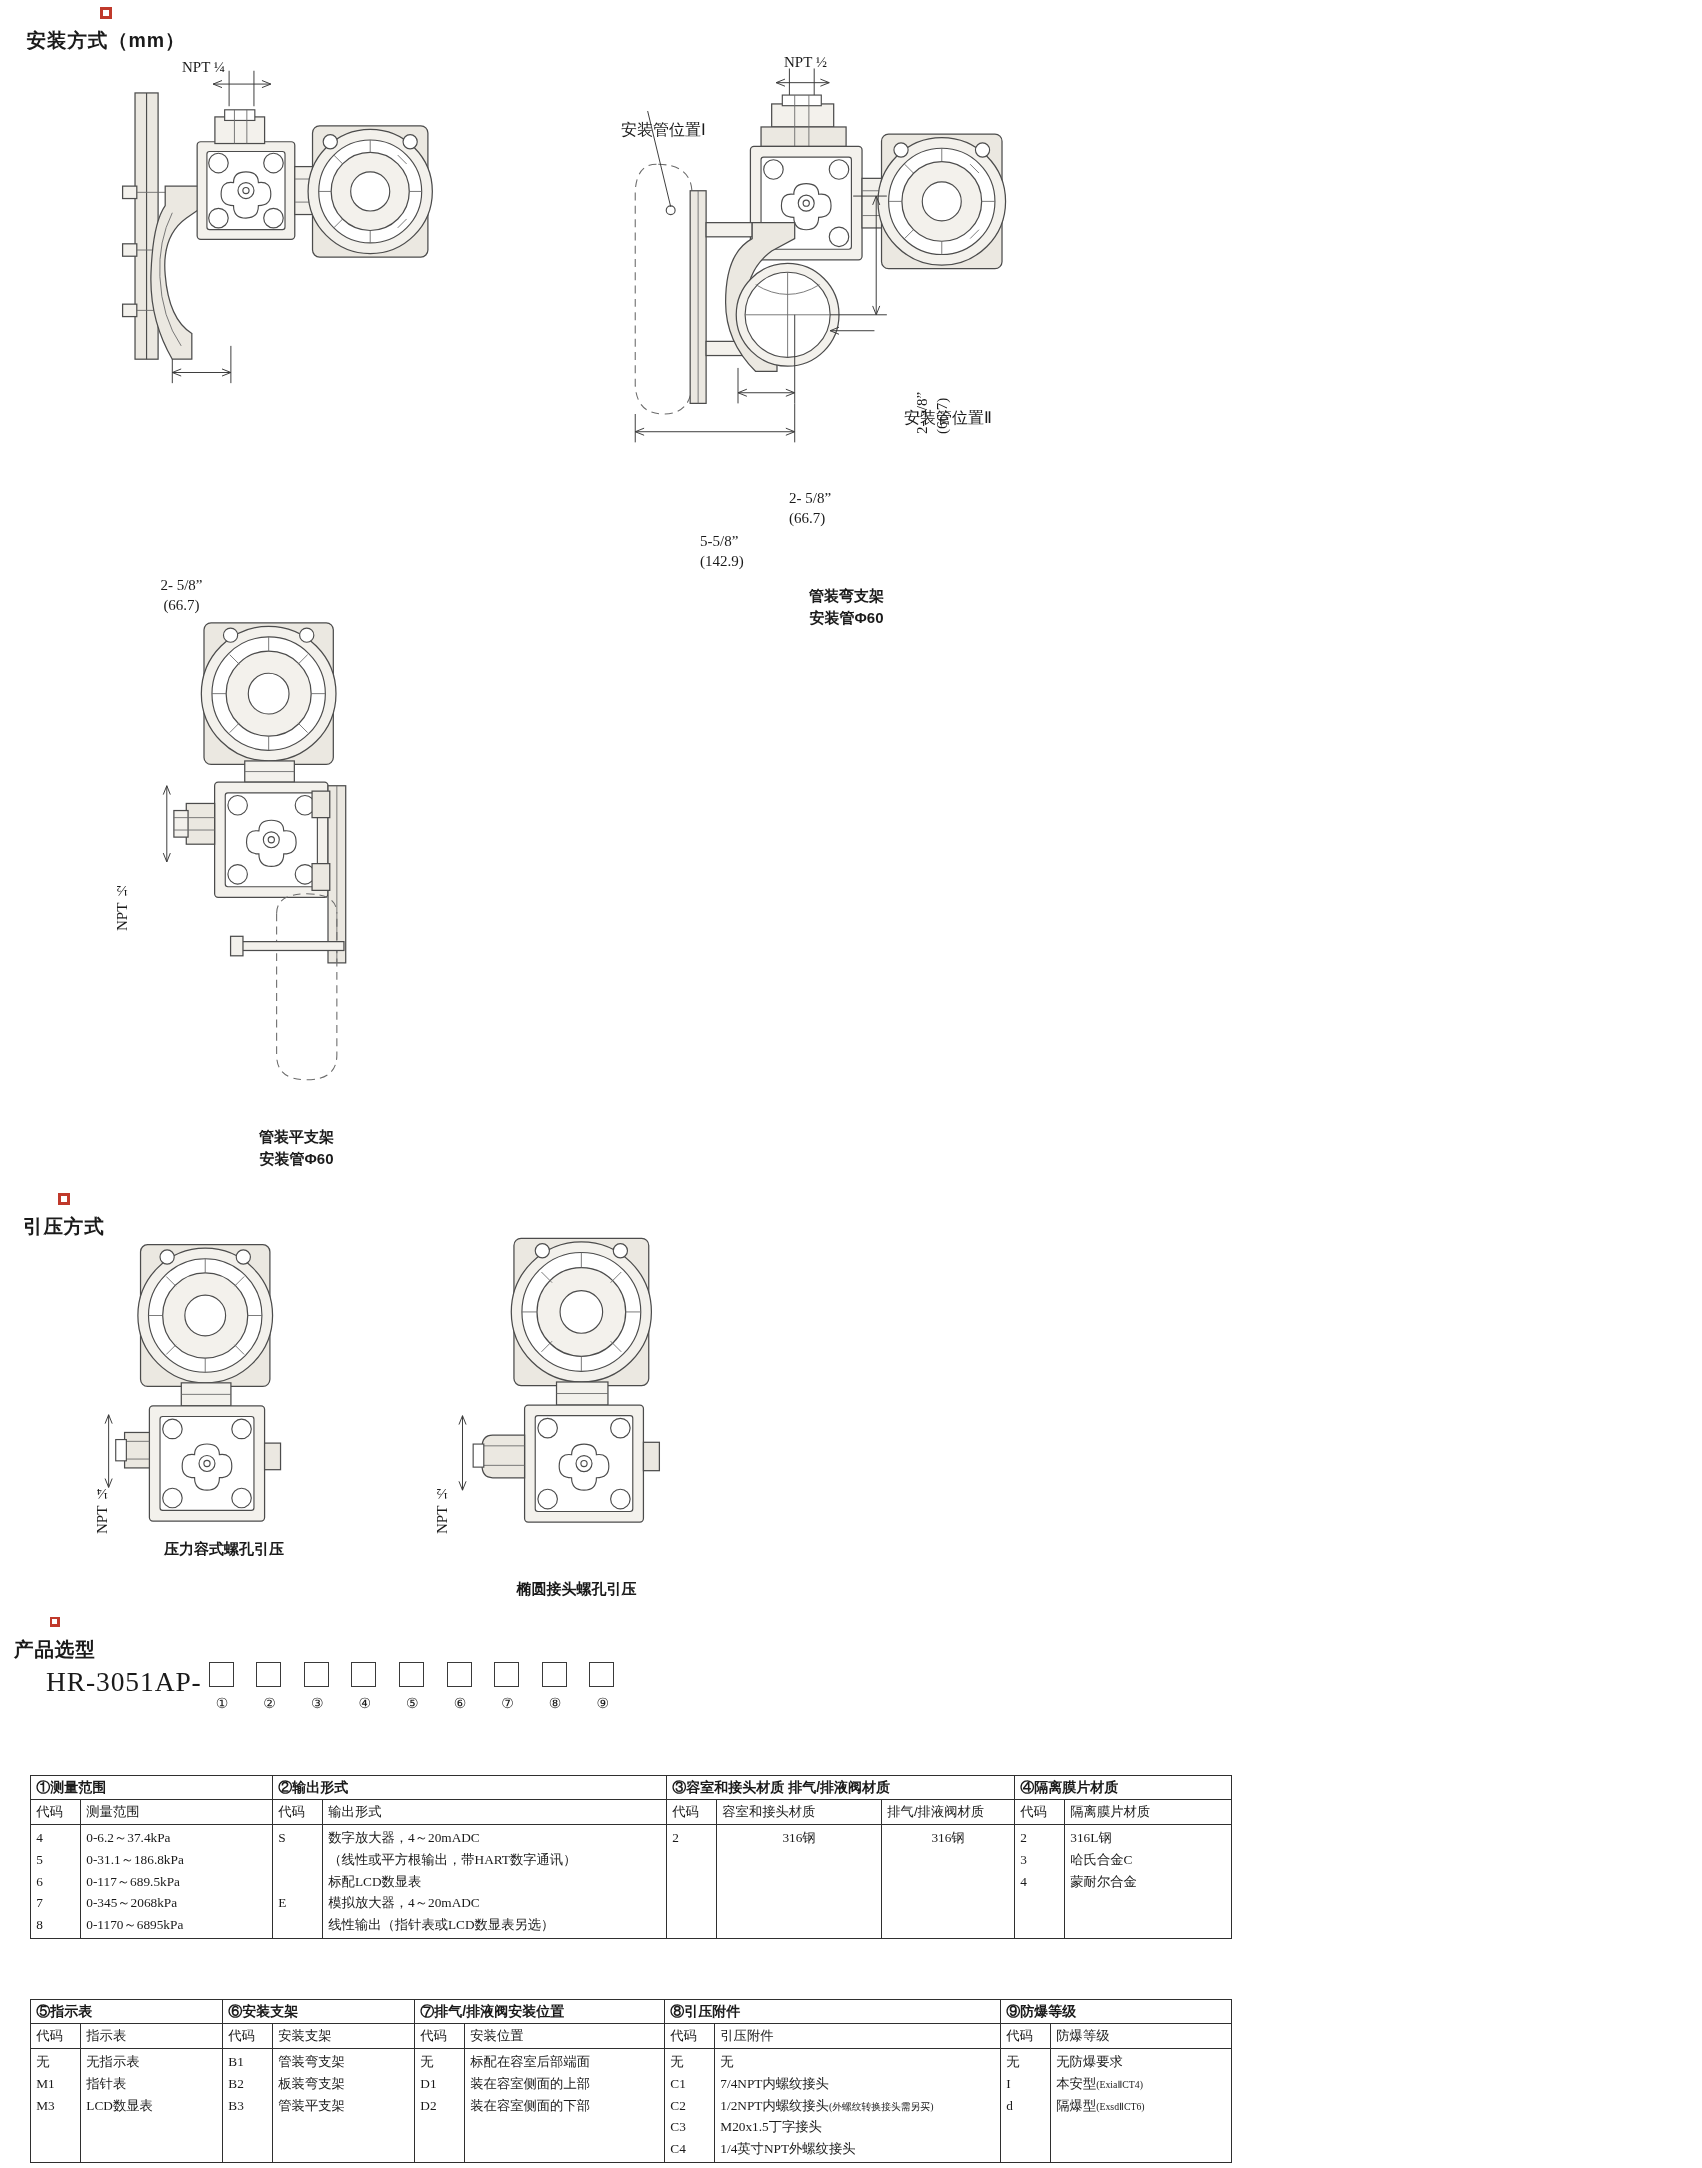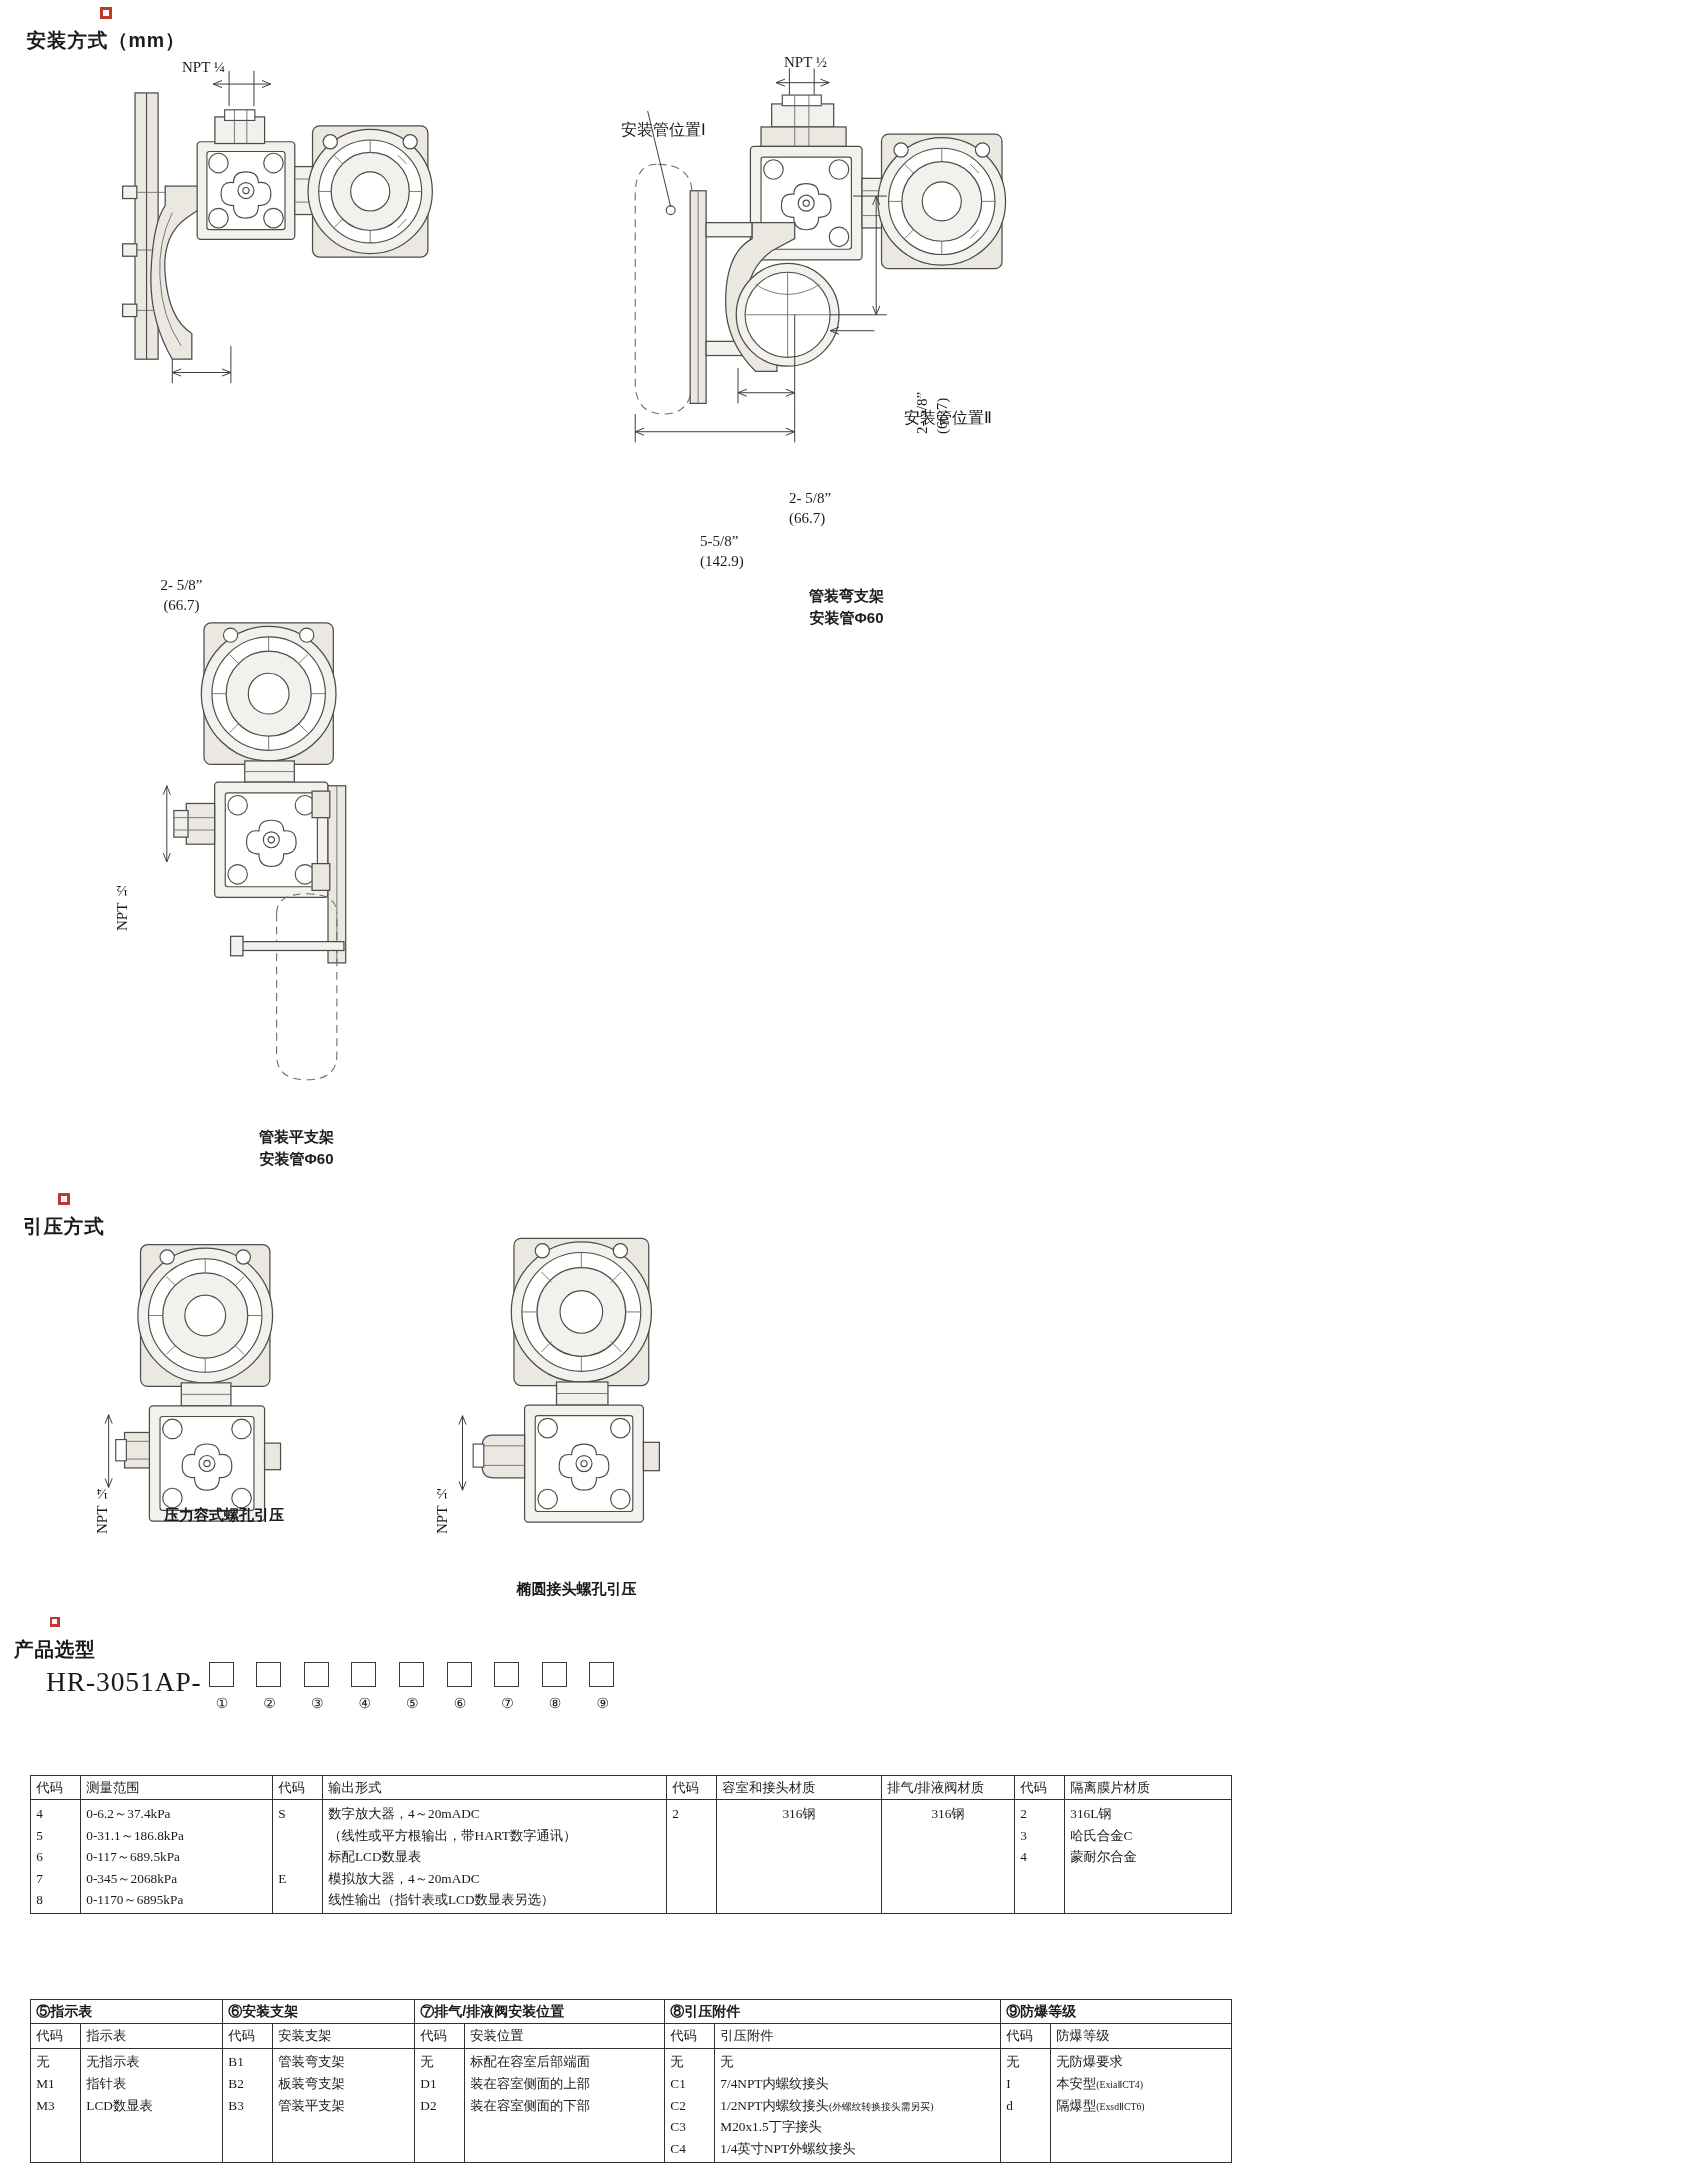--- a/index.html
+++ b/index.html
@@ -473,21 +473,21 @@
       <g class="dim">
         <line x1="12" y1="206" x2="12" y2="288"></line>
         <line x1="12" y1="206" x2="8" y2="216"></line>
         <line x1="12" y1="206" x2="16" y2="216"></line>
         <line x1="12" y1="288" x2="8" y2="278"></line>
         <line x1="12" y1="288" x2="16" y2="278"></line>
       </g>
     </svg>
   </div>
   <div class="dimlabel vert" style="left:93px; top:1454px; height:80px;">NPT ¼</div>
-  <div class="caption" style="left:122px; top:1504px; width:204px;">压力容式螺孔引压</div>
+  <div class="caption" style="left:122px; top:1538px; width:204px;">压力容式螺孔引压</div>
 
   <div class="dwg" style="left:443px; top:1224px;">
     <svg width="337" height="355" viewBox="0 0 380 400">
 
       <g>
         <rect class="bodyfill2" x="80" y="16" width="152" height="166" rx="8"></rect>
         <circle class="bodyfill" cx="156" cy="99" r="79"></circle>
         <circle class="white" cx="156" cy="99" r="67"></circle>
         <circle class="bodyfill" cx="156" cy="99" r="50"></circle>
         <circle class="white" cx="156" cy="99" r="24"></circle>
@@ -585,20 +585,26 @@
         <col style="width:192px">
       <col style="width:50px">
         <col style="width:344px">
       <col style="width:50px">
         <col style="width:165px">
         <col style="width:133px">
       <col style="width:50px">
         <col style="width:167px">
     </colgroup>
     <tbody>
+        <tr>
+      <td class="grp" colspan="2">①测量范围</td>
+      <td class="grp" colspan="2">②输出形式</td>
+      <td class="grp" colspan="3">③容室和接头材质   排气/排液阀材质</td>
+      <td class="grp" colspan="2">④隔离膜片材质</td>
+    </tr>
     <tr>
       <td class="sub">代码</td>
       <td class="sub">测量范围</td>
       <td class="sub">代码</td>
       <td class="sub">输出形式</td>
       <td class="sub">代码</td>
       <td class="sub">容室和接头材质</td>
       <td class="sub">排气/排液阀材质</td>
       <td class="sub">代码</td>
       <td class="sub">隔离膜片材质</td>

